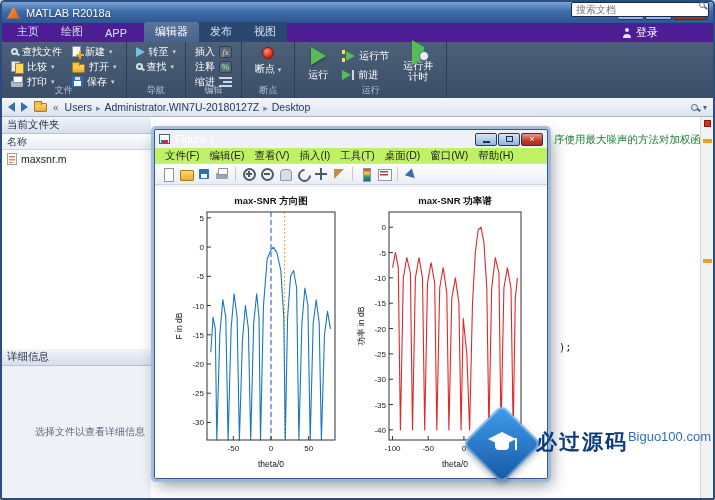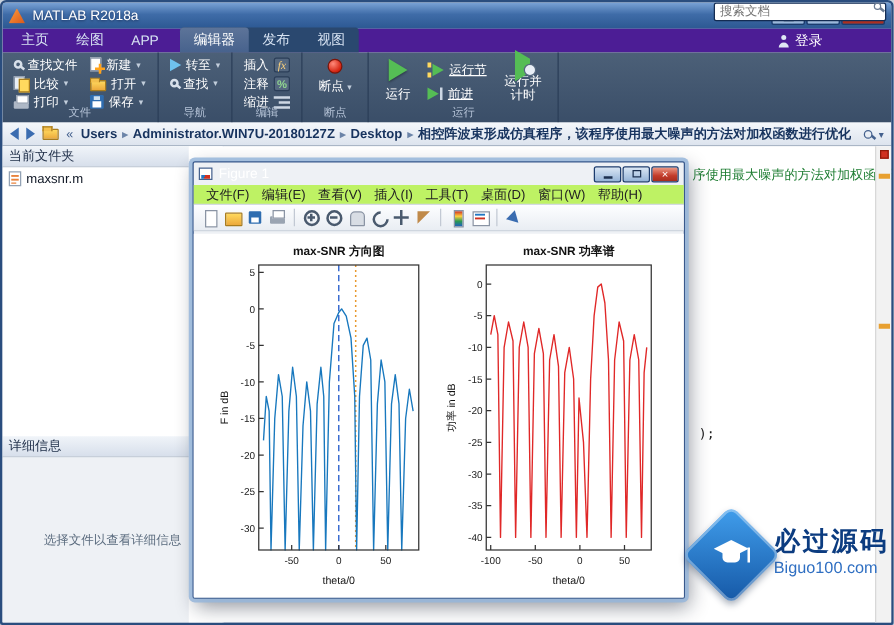--- a/index.html
+++ b/index.html
@@ -82,21 +82,21 @@
 
   
   .addressbar { position:absolute; top:96px; left:0; right:0; height:19px;
     background:linear-gradient(#f4f7fb,#dde4ee); border-bottom:1px solid #aab6c6; display:flex; align-items:center; padding:0 6px; gap:6px; white-space:nowrap; overflow:hidden; }
   .ab-tri-l { width:0; height:0; border-right:7px solid #3a6cb0; border-top:5px solid transparent; border-bottom:5px solid transparent; }
   .ab-tri-r { width:0; height:0; border-left:7px solid #3a6cb0; border-top:5px solid transparent; border-bottom:5px solid transparent; }
   .ab-folder { position:relative; width:13px; height:9px; background:linear-gradient(#ffd95e,#eca93c); border:1px solid #a87c1e; border-radius:1px; }
   .ab-folder::before { content:''; position:absolute; top:-3px; left:-1px; width:6px; height:3px; background:#f3c04e; border:1px solid #a87c1e; border-bottom:none; }
   .ab-chev { color:#44618e; font-size:10px; }
   .crumbs { display:flex; align-items:center; min-width:0; flex:1; overflow:hidden; }
-  .crumb { font-size:10.5px; color:#17335e;font-weight:bold; }
+  .crumb { font-size:10.5px; color:#17335e; }
   .crumb:not(:last-child)::after { content:'▸'; margin:0 4px; color:#6b84a8; font-size:9px; }
   .crumb.last { overflow:hidden; text-overflow:ellipsis; }
   .ab-right { display:flex; align-items:center; gap:5px; margin-left:4px; }
   .ic-mag-dark { position:relative; width:7px; height:7px; border:1.5px solid #44618e; border-radius:50%; }
   .ic-mag-dark::after { content:''; position:absolute; width:4px; height:1.5px; background:#44618e; right:-4px; bottom:-1px; transform:rotate(40deg); }
   .ab-caret { color:#44618e; font-size:8px; }
 
   
   .leftpanel { position:absolute; top:115px; left:0; width:177px; bottom:0; background:#fff; border-right:1px solid #9fb0c4; display:flex; flex-direction:column; }
   .panel-h { height:17px; flex:0 0 17px; background:linear-gradient(#f0f4f9,#d7dfeb); border-bottom:1px solid #b8c2d0; font-size:10.5px; color:#21304a; display:flex; align-items:center; padding:0 5px; }
@@ -159,21 +159,21 @@
 
   
   .watermark { position:absolute; right:2px; bottom:18px; z-index:30; display:flex; align-items:center; }
   .wm-diamond { width:56px; height:56px; background:linear-gradient(135deg,#42a0ee,#1456a4); transform:rotate(45deg); border-radius:7px;
      box-shadow:inset 0 0 0 2px rgba(255,255,255,.35), 2px 2px 6px rgba(10,30,60,.35); position:relative; margin:12px 6px 8px 12px; flex:0 0 auto; }
   .wm-inner { position:absolute; inset:0; transform:rotate(-45deg); display:flex; align-items:center; justify-content:center; }
   .wm-cap { position:relative; width:34px; height:24px; }
   .wm-board { position:absolute; left:3px; top:0; width:28px; height:14px; background:#fff; clip-path:polygon(50% 0,100% 50%,50% 100%,0 50%); }
   .wm-base { position:absolute; left:10px; top:9px; width:14px; height:9px; background:#fff; border-radius:0 0 4px 4px; }
   .wm-tassel { position:absolute; right:2px; top:6px; width:2px; height:12px; background:#fff; }
-  .wm-text { display:flex; flex-direction:column; line-height:1.15; }
+  .wm-text { display:flex; flex-direction:row; line-height:1.15; }
   .wm-name { font-size:21px; font-weight:bold; color:#0c3c80; letter-spacing:2px; }
   .wm-site { font-size:13px; color:#2f6fc2; }
 </style>
 </head>
 <body>
 
 <div class="app">
 
   <div class="titlebar">
     <div class="matlab-logo"></div>
@@ -289,21 +289,21 @@
         <span><span>断点</span> <span class="caret">▾</span></span>
       </div>
       <div class="glabel">断点</div>
     </div>
 
     <div class="tgroup">
       <div class="bigbtn">
         <span class="tri-run"></span>
         <span>运行</span>
       </div>
-      <div class="tcol" style="justify-content:center;gap:6px;text-decoration:underline;">
+      <div class="tcol" style="justify-content:center;gap:6px;">
         <div class="tbtn">
             <span class="ic-runsec">
               <span class="tri-run-sm"></span>
             </span>
             <span>运行节</span>
           </div>
         <div class="tbtn">
             <span class="ic-advance">
               <span class="tri-run-sm"></span>
             </span>
@@ -320,33 +320,35 @@
 
   <div class="addressbar">
     <span class="ab-tri-l"></span>
     <span class="ab-tri-r"></span>
     <span class="ab-folder"></span>
     <span class="ab-chev">«</span>
     <div class="crumbs">
       <span class="crumb">Users</span>
       <span class="crumb">Administrator.WIN7U-20180127Z</span>
       <span class="crumb">Desktop</span>
-      <span class="crumb last">相控阵波束形成仿真程序，该程序使用最大噪声的方法对加权函数进行优化</span>
     </div>
     <div class="ab-right">
       <span class="ic-mag-dark"></span>
       <span class="ab-caret">▾</span>
     </div>
   </div>
 
   <div class="leftpanel">
     <div class="panel-h">
       <span>当前文件夹</span>
       <span class="spacer"></span>
       <span class="panel-gear"></span>
+    </div>
+    <div class="col-h">
+      <span>名称</span>
     </div>
     <div class="file-list">
       <div class="file-row">
         <span class="ic-mfile"></span>
         <span>maxsnr.m</span>
       </div>
     </div>
     <div class="panel-h">
       <span>详细信息</span>
       <span class="spacer"></span>

